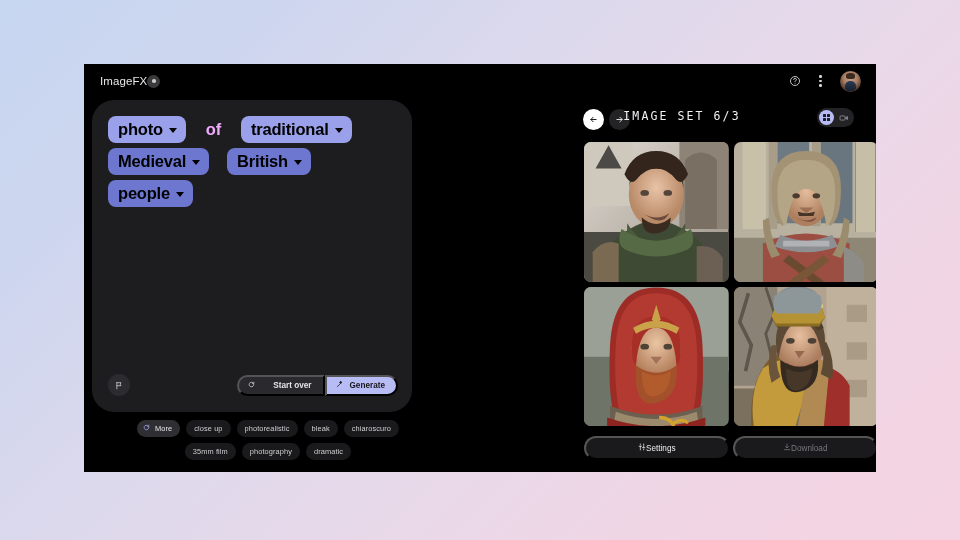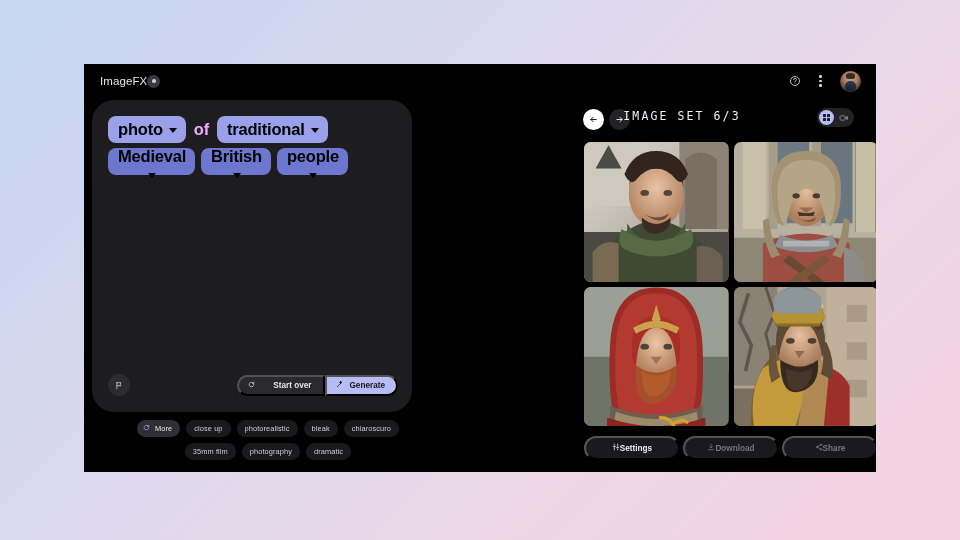--- a/index.html
+++ b/index.html
@@ -81,34 +81,34 @@
   #prompt-panel {
     position: absolute; left: 8px; top: 36px;
     width: 320px; height: 312px;
     background: #1d1d20;
     border-radius: 22px;
   }
 
   #chips-area {
     padding: 16px 14px 0 16px;
     display: flex; flex-wrap: wrap; align-items: center;
-    gap: 5px 6px;
+    gap: 5px 18px;
     line-height: 1;
   }
   .prompt-chip {
     display: inline-flex; align-items: center; gap: 6px;
     height: 27px; padding: 0 9px 0 10px;
     border-radius: 8px;
     color: #000000;
     font-size: 16.5px; font-weight: 700;
     letter-spacing: -.2px;
     white-space: nowrap;
   }
   .prompt-chip.light { background: #9aa0ea; }
-  .prompt-chip.mid   { background: #6d77cf; flex-direction: column; }
+  .prompt-chip.mid   { background: #6d77cf; }
   .chip-caret {
     width: 0; height: 0;
     border-left: 4.2px solid transparent;
     border-right: 4.2px solid transparent;
     border-top: 5px solid #000;
     margin-top: 2px;
   }
   .prompt-static {
     color: #f0abfc; font-size: 16.5px; font-weight: 700;
     letter-spacing: -.2px; padding: 0 2px;
@@ -223,21 +223,21 @@
   #result-actions {
     position: absolute; left: 88px; top: 336px;
     width: 294px; height: 24px;
     display: flex; gap: 3px;
   }
   .result-action {
     flex: 1;
     display: flex; align-items: center; justify-content: center; gap: 0;
     border-radius: 12px;
     background: #1a1a1d;
-    font-size: 8.2px; font-weight: 700;
+    font-size: 8.2px; font-weight: 400;
   }
   .result-action.primary { color: #eeeef0; }
   .result-action.muted { color: #77777c; }
 </style>
 </head>
 <body>
 
 <div id="app-window">
 
   <div id="top-bar">
@@ -542,27 +542,16 @@
       <button class="result-action muted">
         <span>
           <svg width="8" height="8" viewBox="0 0 24 24" fill="none" stroke="currentColor" stroke-width="2.2" stroke-linecap="round" stroke-linejoin="round">
             <path d="M12 3v11"></path>
               <path d="M7.5 10.5L12 15l4.5-4.5"></path>
               <path d="M4 20h16"></path>
           </svg>
         </span>
         <span>Download</span>
       </button>
-      <button class="result-action muted">
-        <span>
-          <svg width="8" height="8" viewBox="0 0 24 24" fill="none" stroke="currentColor" stroke-width="2.2" stroke-linecap="round" stroke-linejoin="round">
-            <circle cx="18" cy="5" r="2.6"></circle>
-              <circle cx="6" cy="12" r="2.6"></circle>
-              <circle cx="18" cy="19" r="2.6"></circle>
-            <path d="M8.4 10.8l7.2-4.2M8.4 13.2l7.2 4.2"></path>
-          </svg>
-        </span>
-        <span>Share</span>
-      </button>
     </div>
 
   </div>
 </div>
 
 </body></html>

